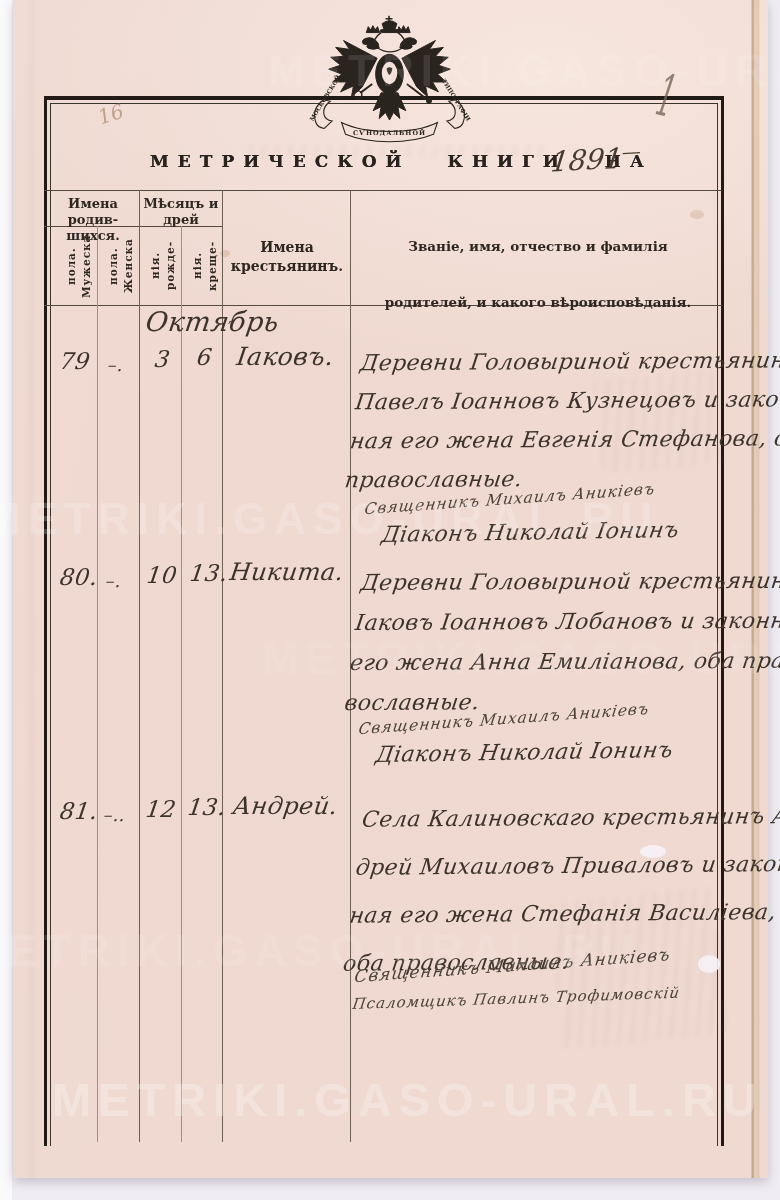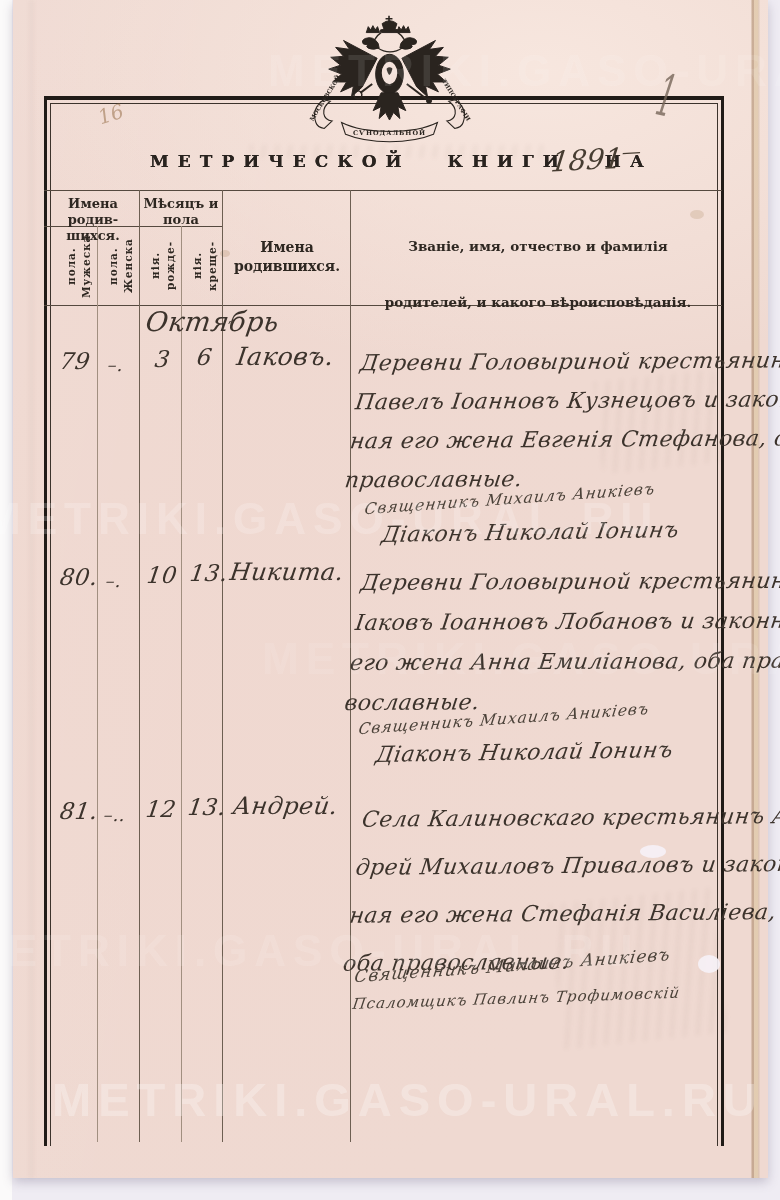--- a/index.html
+++ b/index.html
@@ -149,26 +149,26 @@
 <div class="hline" style="left:44px;top:190px;width:678px;"></div>
 <div class="hline" style="left:44px;top:226px;width:178px;"></div>
 <div class="hline" style="left:44px;top:305px;width:678px;"></div>
 <div class="vline" style="left:97px;top:226px;height:916px;"></div>
 <div class="vline dark" style="left:139px;top:190px;height:952px;"></div>
 <div class="vline" style="left:181px;top:226px;height:916px;"></div>
 <div class="vline dark" style="left:222px;top:190px;height:952px;"></div>
 <div class="vline dark" style="left:350px;top:190px;height:952px;"></div>
 
 <div class="hdr" style="left:50px;top:196px;width:86px;font-size:13px;line-height:16px;">Имена родив-шихся.</div>
-<div class="hdr" style="left:142px;top:196px;width:78px;font-size:13px;line-height:16px;">Мѣсяцъ и пола</div>
+<div class="hdr" style="left:142px;top:196px;width:78px;font-size:13px;line-height:16px;">Мѣсяцъ и дрей</div>
 <div class="vtext" style="left:54px;top:229px;height:74px;width:40px;">Мужеска пола.</div>
 <div class="vtext" style="left:100px;top:229px;height:74px;width:36px;">Женска пола.</div>
 <div class="vtext" style="left:142px;top:228px;height:75px;width:36px;">рожде-нія.</div>
 <div class="vtext" style="left:184px;top:228px;height:75px;width:36px;">креще-нія.</div>
-<div class="hdr" style="left:228px;top:238px;width:118px;font-size:14px;line-height:19px;">Имена родившихся.</div>
+<div class="hdr" style="left:228px;top:238px;width:118px;font-size:14px;line-height:19px;">Имена крестьянинъ.</div>
 <div class="hdr" style="left:368px;top:218px;width:340px;font-size:13.5px;line-height:56px;">Званіе, имя, отчество и фамилія родителей, и какого вѣроисповѣданія.</div>
 
 <div class="hand" style="left:146px;top:306px;font-size:27px;">Октябрь</div>
 <div class="flourish">″</div>
 
 <div class="hand num" style="left:60px;top:348px;">79</div>
 <div class="hand num" style="left:108px;top:354px;font-size:18px;">–.</div>
 <div class="hand num" style="left:155px;top:346px;">3</div>
 <div class="hand num" style="left:197px;top:344px;">6</div>
 <div class="hand" style="left:237px;top:342px;font-size:25px;">Іаковъ.</div>

